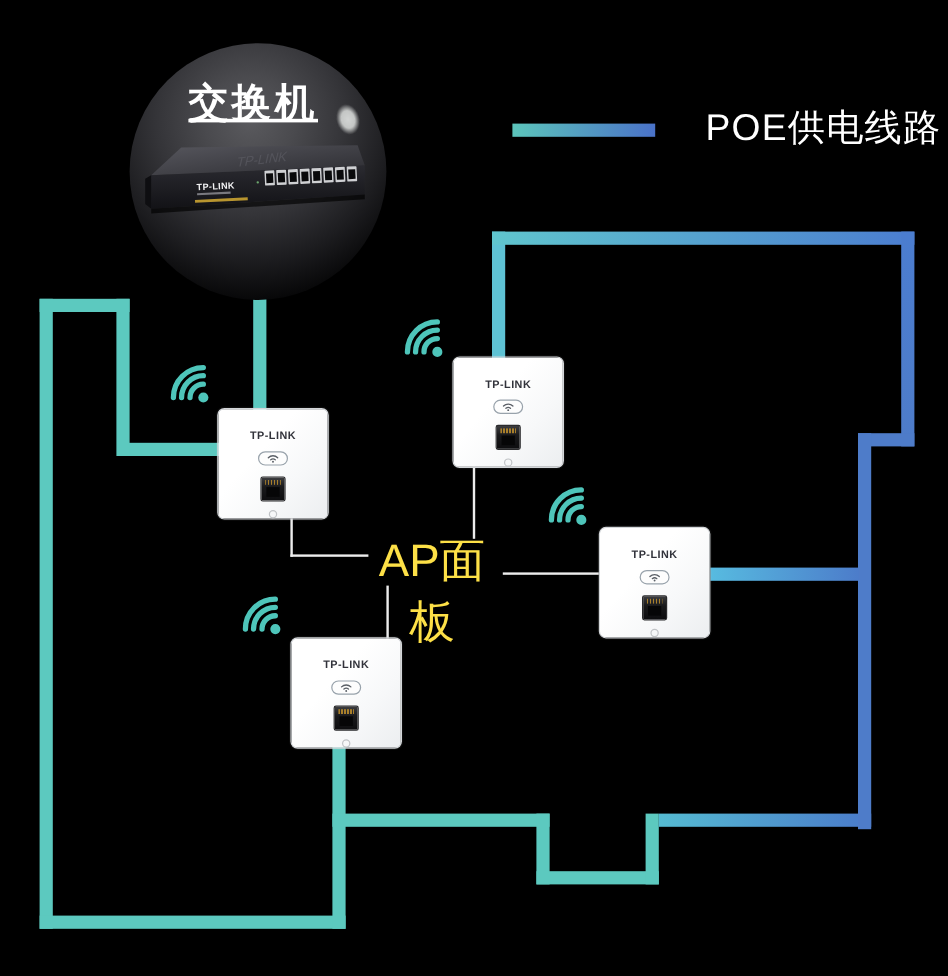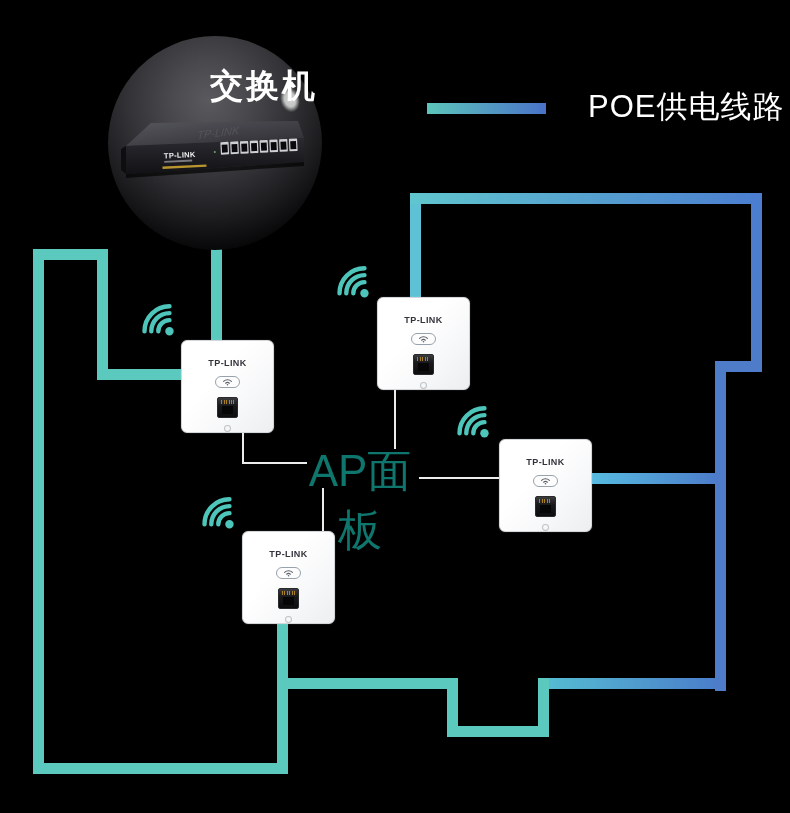--- a/index.html
+++ b/index.html
@@ -3,33 +3,33 @@
 <meta charset="utf-8">
 <style>
   html,body{margin:0;padding:0;background:#000;}
   #stage{position:relative;width:790px;height:813px;background:#000;overflow:hidden;
          font-family:"Liberation Sans",sans-serif;}
   .line{position:absolute;z-index:1;}
   .connector{position:absolute;z-index:2;background:#ececec;}
   
   .sphere{position:absolute;left:108px;top:36px;width:214px;height:214px;border-radius:50%;z-index:2;
     background:radial-gradient(circle at 47% 30%,#5a5a5e 0%,#4a4a4e 20%,#343438 42%,#1d1d20 62%,#070708 80%,#000 92%);}
-  .sphere-label{position:absolute;left:104px;top:64px;width:214px;text-align:right;z-index:4;
-    color:#fff;font-size:33px;font-weight:600;letter-spacing:3px;}
+  .sphere-label{position:absolute;left:104px;top:64px;width:214px;text-align:center;z-index:4;
+    color:#fff;font-size:33px;font-weight:600;letter-spacing:3px;text-decoration:underline;}
   .sphere-highlight{position:absolute;left:280px;top:86px;width:20px;height:27px;border-radius:50%;z-index:3;
     background:radial-gradient(closest-side,#d2d4d3 0%,#c4c6c5 55%,rgba(180,182,181,0) 95%);
     transform:rotate(-16deg);filter:blur(0.6px);}
   .switch-svg{position:absolute;left:118px;top:112px;z-index:3;}
   
   .legend-line{position:absolute;left:427px;top:103px;width:119px;height:11px;z-index:2;
     background:linear-gradient(90deg,#5cc5bb,#4a72c8);}
   .legend-label{position:absolute;left:560px;top:86px;z-index:2;color:#fff;font-size:31px;font-weight:500;letter-spacing:1px;margin-left:28px;}
   
   .ap-label{position:absolute;left:298px;top:442px;width:124px;z-index:2;text-align:center;
-    color:#0f766e;font-size:44px;font-weight:400;}
+    color:#fde047;font-size:38px;font-weight:400;}
   
   .panel{position:absolute;width:93px;height:93px;z-index:3;box-sizing:border-box;
     background:linear-gradient(132deg,#ffffff 38%,#f7f8f9 68%,#eceef0 100%);
     border:1px solid #d3d6d9;border-radius:6px;display:flex;flex-direction:column;align-items:center;
     box-shadow:0 0 0 1px rgba(255,255,255,0.05);}
   .panel-brand{margin-top:17px;font-size:9px;font-weight:bold;color:#32333b;letter-spacing:0.4px;}
   .panel-pill{margin-top:8px;width:25px;height:12px;border:1.5px solid #98a2ab;border-radius:7px;
     background:#fdfdfd;display:flex;align-items:center;justify-content:center;box-sizing:border-box;}
   .panel-port{margin-top:9px;width:21px;height:22px;border-radius:2px;position:relative;
     background:linear-gradient(180deg,#3c3c3e 0%,#19191b 40%,#0d0d0f 100%);border:1px solid #2a2a2c;box-sizing:border-box;}

